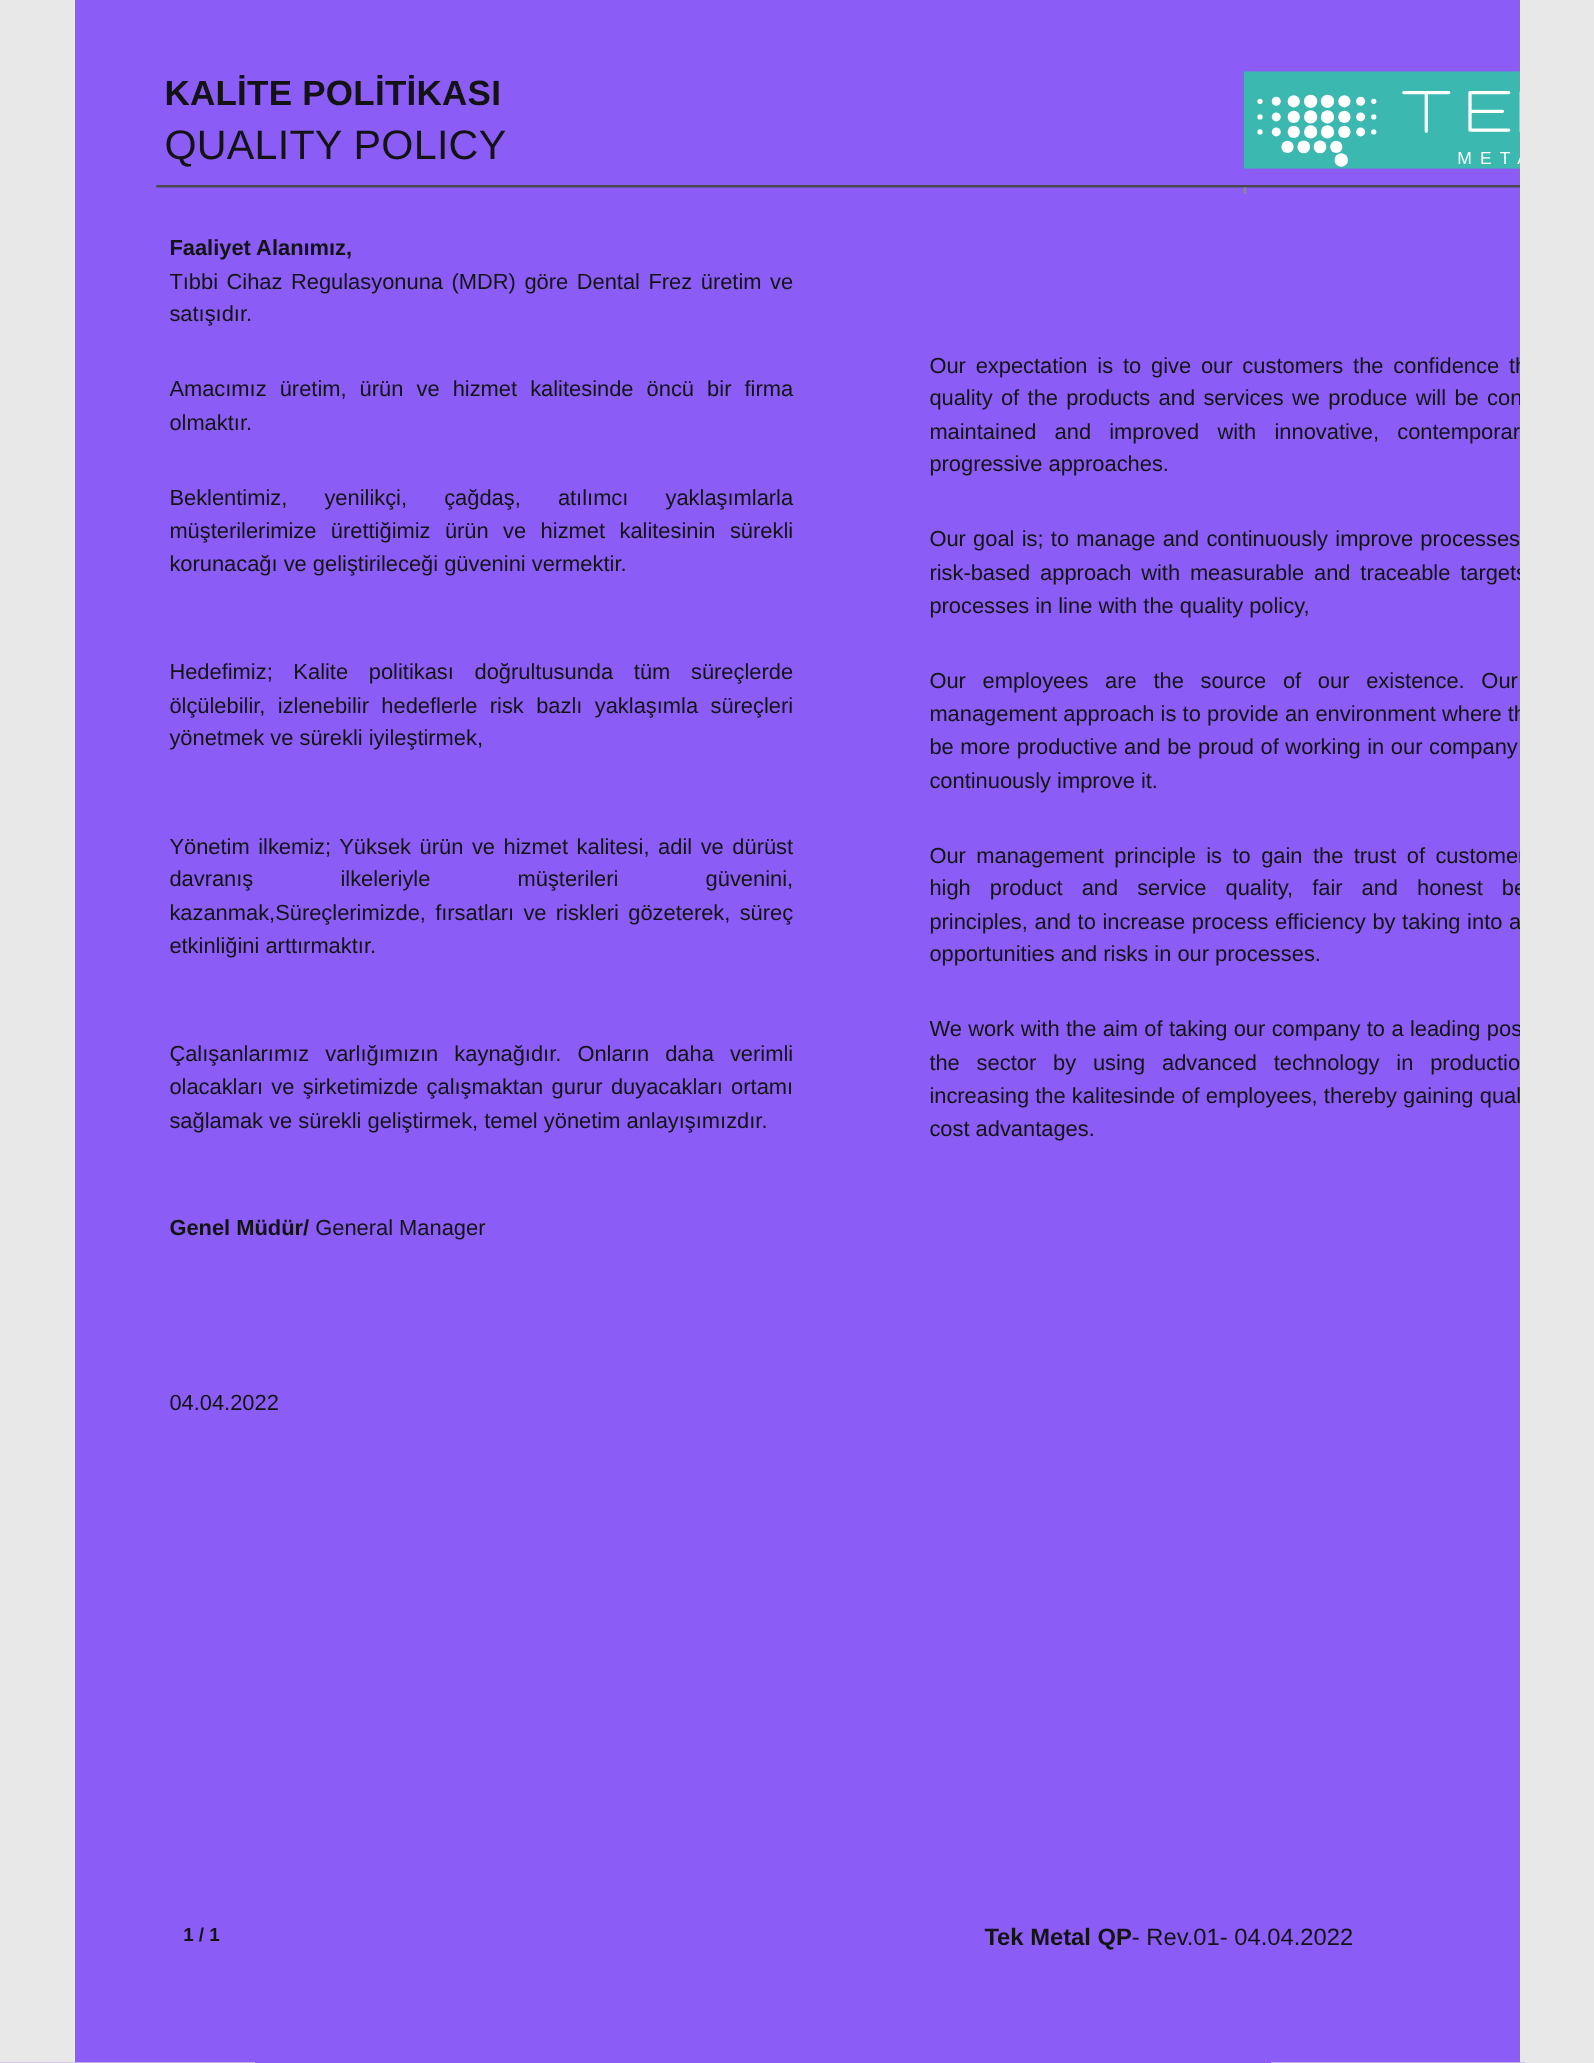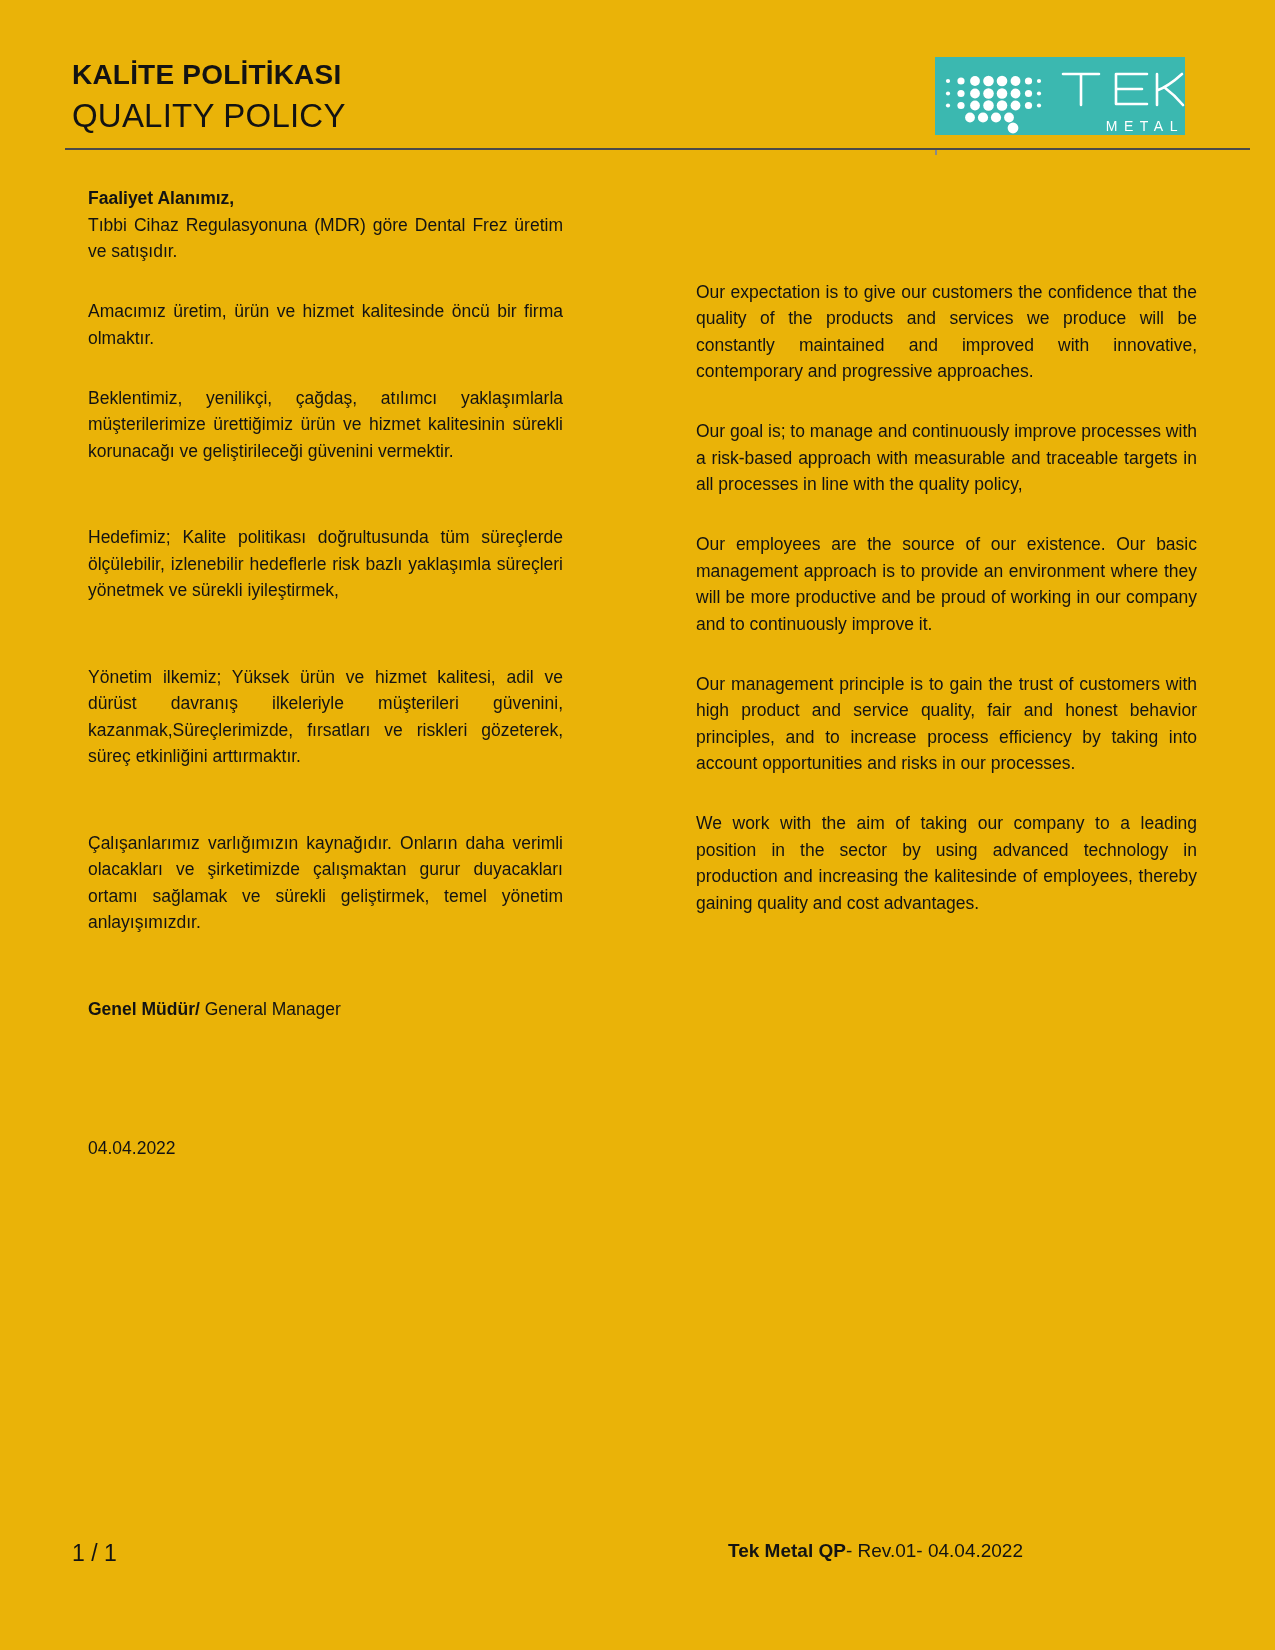--- a/index.html
+++ b/index.html
@@ -1,40 +1,40 @@
 <!DOCTYPE html>
 <html><head>
 <meta charset="utf-8">
 <style>
   html,body{margin:0;padding:0;background:#e8e8e8;}
   .page{
     position:relative;
-    width:1275px;height:1650px;
-    background:#eab308;
+    width:1156px;height:1650px;
+    background:#8b5cf6;
     margin:0 auto;
     font-family:"Liberation Sans",sans-serif;
     color:#131313;
     overflow:hidden;
   }
   .titles{position:absolute;left:72px;top:54px;}
   .title-tr{margin:0;font-size:28px;line-height:41px;font-weight:700;letter-spacing:.2px;}
   .title-en{margin:0;font-size:33px;line-height:41px;font-weight:400;letter-spacing:.2px;}
   .logo{position:absolute;left:935px;top:57px;width:250px;height:78px;}
   .rule{position:absolute;left:65px;top:148px;width:1185px;height:2px;background:#4a4a4a;}
   .rule-tick{position:absolute;left:935px;top:150px;width:2px;height:5px;background:#8a8a8a;}
   .col{
     position:absolute;
     font-size:17.5px;
     line-height:26.5px;
     text-align:justify;
   }
-  .col p{margin:16px;}
+  .col p{margin:4px;}
   .col-left{left:72px;top:185px;width:507px;}
   .col-right{left:680px;top:245px;width:533px;}
-  .pageno{position:absolute;left:72px;top:1540px;font-size:23px;font-weight:400;}
+  .pageno{position:absolute;left:87px;top:1540px;font-size:15px;font-weight:700;}
   .docref{position:absolute;left:728px;top:1540px;font-size:19px;}
   .docref strong{font-weight:700;}
   strong{font-weight:700;}
 </style>
 </head>
 <body>
 
 <div class="page">
 
   <div class="titles">

